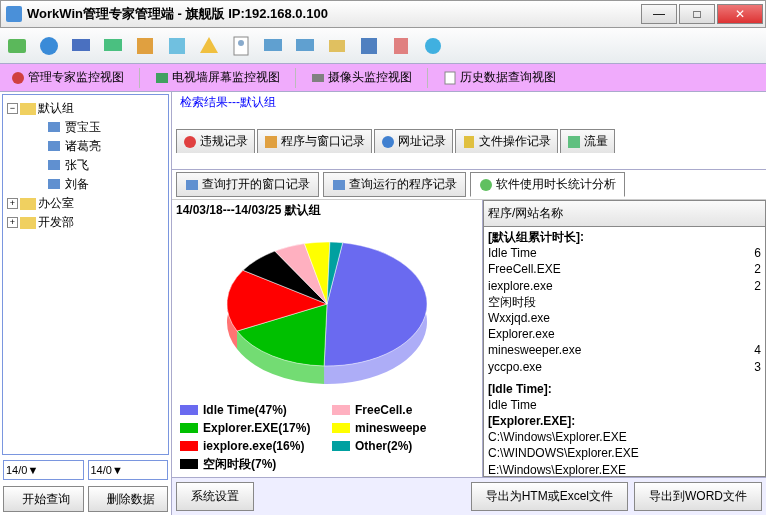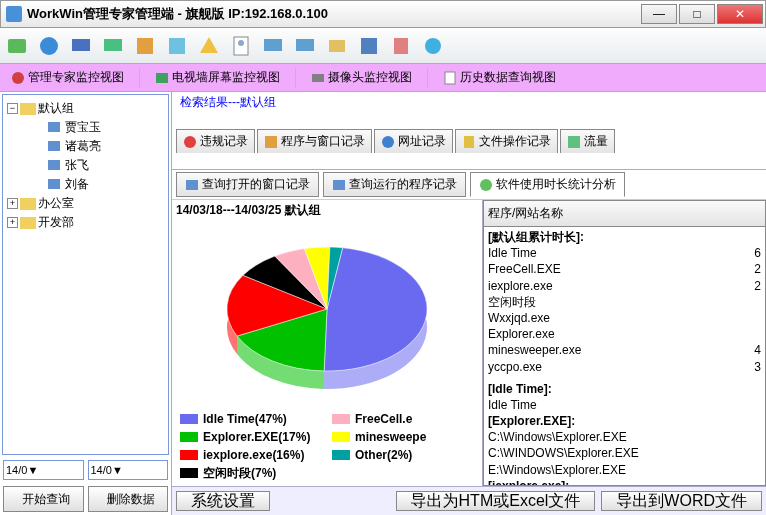--- a/index.html
+++ b/index.html
@@ -54,21 +54,21 @@
 
 .listcol { flex: 1; border-left: 1px solid #aac; display: flex; flex-direction: column; overflow: hidden; }
 .listhdr { background: linear-gradient(#fafafa,#e4e4e4); border: 1px solid #888; padding: 4px 4px; font-size: 12px; }
 .listbody { flex: 1; overflow: auto; border: 1px solid #888; border-top: none; padding: 2px 4px; font-family: "Courier New", monospace; font-size: 12px; line-height: 1.35; white-space: nowrap; }
 .listbody .grp { font-weight: bold; }
 .row { display: flex; }
 .row .nm { flex: 1; }
 .row .v { width: 18px; text-align: right; }
 
 .bottombar { display: flex; gap: 6px; padding: 4px; border-top: 1px solid #aac; background: #eef; }
-.bbtn { border: 1px solid #888; background: linear-gradient(#fff,#e0e0e0); height: 20px; padding: 0 14px; display: flex; align-items: center; justify-content: center; cursor: pointer; font-size: 16px; }
+.bbtn { border: 1px solid #888; background: linear-gradient(#fff,#e0e0e0); height: 29px; padding: 0 14px; display: flex; align-items: center; justify-content: center; cursor: pointer; font-size: 12px; }
 .spacer { flex: 1; }
 </style>
 </head>
 <body>
 
 <div class="titlebar">
   <div class="titleicon"></div>
   <div class="titletxt">WorkWin管理专家管理端 - 旗舰版 IP:192.168.0.100</div>
   <div class="winbtn">—</div>
   <div class="winbtn">□</div>

